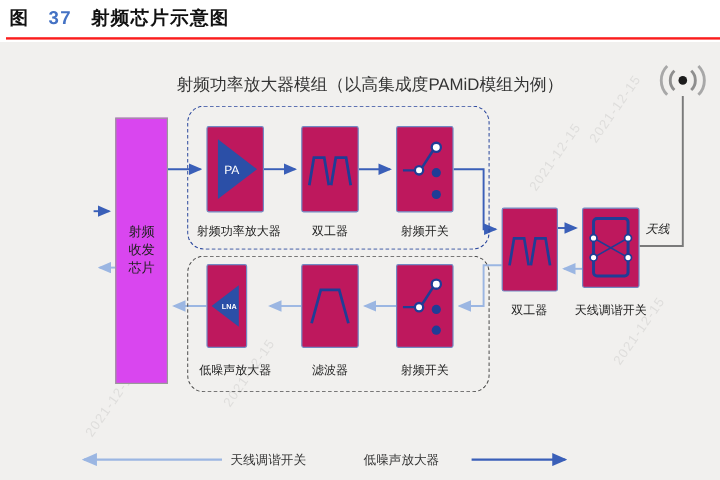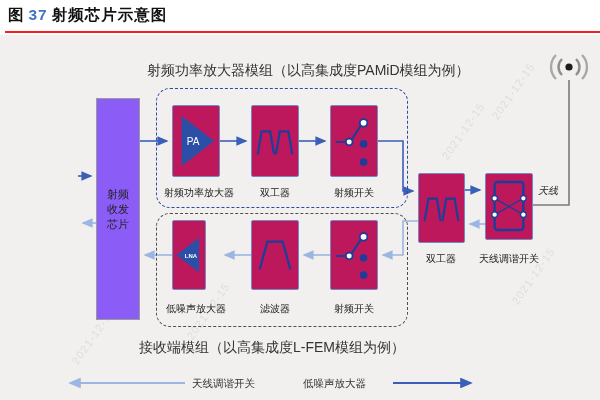--- a/index.html
+++ b/index.html
@@ -11,32 +11,32 @@
     overflow:hidden;
   }
   #stage { position:absolute; inset:0; width:600px; height:400px; }
 
   
   .fig-title {
     position:absolute; left:8px; top:5px;
     font-size:15.5px; font-weight:bold; color:#111;
     letter-spacing:1px; white-space:nowrap;
   }
-  .fig-title .num { color:#4472c4; padding:0 4px; }
+  .fig-title .num { color:#4472c4; padding:0 16px; }
   .red-rule { position:absolute; left:5px; top:31px; width:595px; height:2px; background:#fb1d1d; }
 
   
   .panel { position:absolute; left:0; top:35px; width:600px; height:365px; background:#f1f0ee; }
 
   
   .abs { position:absolute; }
 
   
   .gray-box {
-    background:#8b5cf6; border:1px solid #9a9a9a;
+    background:#d946ef; border:1px solid #9a9a9a;
     display:flex; align-items:center; justify-content:center;
     text-align:center; color:#222;
   }
   .blue-box {
     background:#be185d; border:1.3px solid #7289c4; border-radius:2px;
     display:flex; align-items:center; justify-content:center;
   }
   .dash-navy { border:1.6px dashed #2e4a9e; border-radius:14px; }
   .dash-dark { border:1.6px dashed #4f4f4f; border-radius:14px; }
 
@@ -186,21 +186,20 @@
       <circle cx="34" cy="16" r="4" fill="#ffffff" stroke="#1f3d96" stroke-width="2"></circle>
       <circle cx="34" cy="38" r="4" fill="#1f3d96"></circle>
       <circle cx="34" cy="56" r="4" fill="#1f3d96"></circle>
     </svg>
   </div>
 
   <div class="abs lbl" style="left:160px; top:302px; width:72px;">低噪声放大器</div>
   <div class="abs lbl" style="left:247px; top:302px; width:56px;">滤波器</div>
   <div class="abs lbl" style="left:326px; top:302px; width:56px;">射频开关</div>
 
-  <div class="abs mod-title" style="left:132px; top:339px; width:280px;">接收端模组（以高集成度L-FEM模组为例）</div>
 
   <div class="abs blue-box" style="left:418px; top:173px; width:47px; height:70px;">
     <svg class="icon-svg" width="47" height="70" viewBox="0 0 48 72">
       <path class="navy-stroke" d="M6,50 L10,26 L19,26 L23,50" stroke-width="2.4"></path>
       <path class="navy-stroke" d="M25,50 L29,26 L38,26 L42,50" stroke-width="2.4"></path>
     </svg>
   </div>
 
   <div class="abs blue-box" style="left:485px; top:173px; width:48px; height:67px;">
     <svg class="icon-svg" width="48" height="67" viewBox="0 0 48 67">

